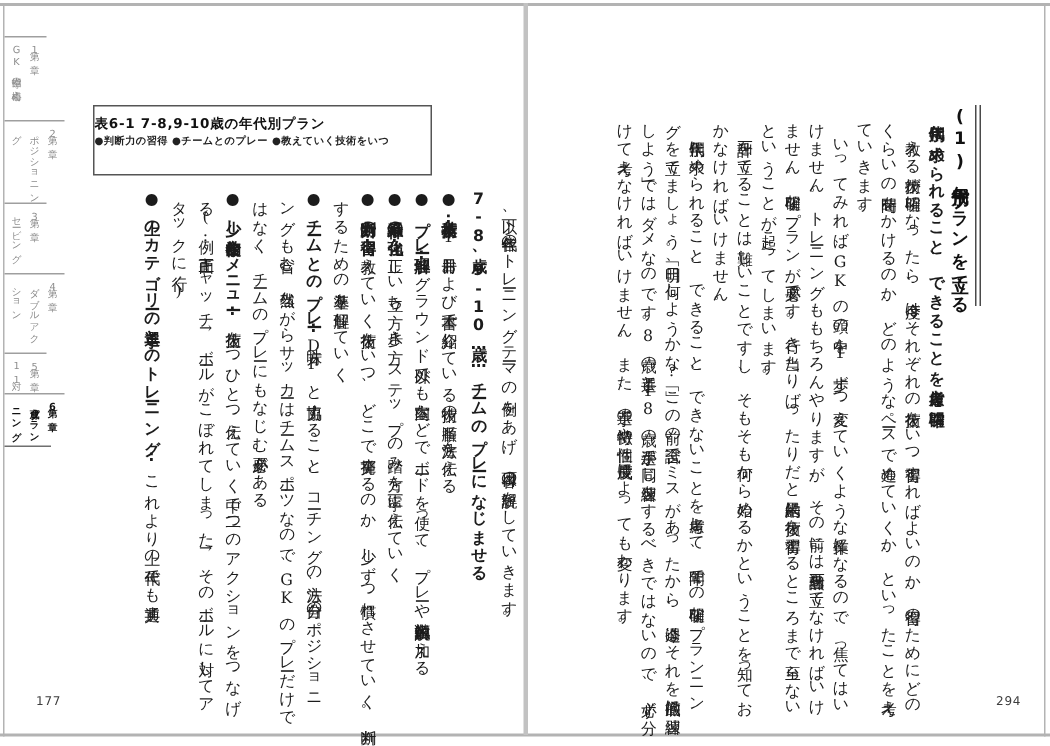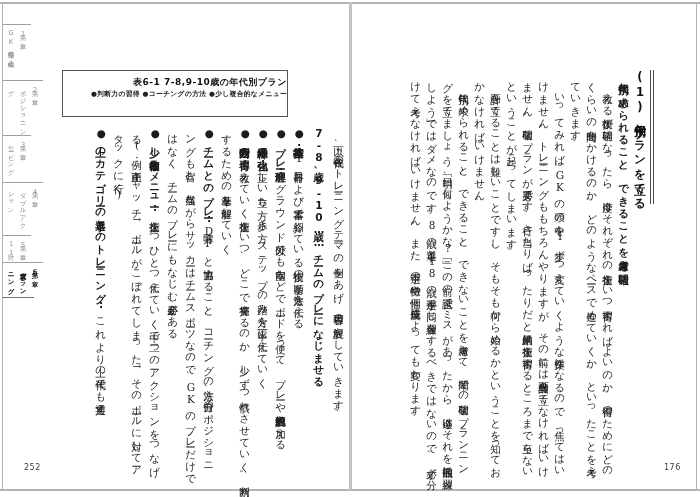--- a/index.html
+++ b/index.html
@@ -30,21 +30,21 @@
     letter-spacing:0.5px;box-sizing:border-box;
   }
   .tab .ch{display:block;}
   .tab .nm{display:block;}
   .tab.active{color:#111;font-weight:bold;}
   .tab-end{border-top:1px solid #6f6f6f;height:0;}
 
   
   .tbox{
     position:absolute;left:62px;top:70px;width:226px;height:47px;
-    border:1px solid #555;box-sizing:border-box;text-align:right;
+    border:1px solid #555;box-sizing:border-box;text-align:left;
     font-family:"DejaVu Sans","Liberation Sans",sans-serif;
   }
   .tbox-title{font-size:9px;font-weight:bold;margin-top:5px;letter-spacing:0.5px;color:#111;}
   .tbox-row{font-size:6.8px;font-weight:bold;line-height:10.5px;color:#222;letter-spacing:0.3px;}
   .tbox-row:first-of-type{margin-top:3px;}
 
   
   .bodyL{
     position:absolute;left:30px;top:127px;width:318px;height:352px;
     font-size:10.5px;line-height:18px;letter-spacing:0.2px;
@@ -116,45 +116,45 @@
     <div class="tab active" style="height:35px">
       <span class="ch">第6章</span>
       <span class="nm">育成プランニング</span>
     </div>
     <div class="tab-end"></div>
   </aside>
 
   <section>
     <div class="tbox">
       <div class="tbox-title">表6-1 7-8,9-10歳の年代別プラン</div>
-      <div class="tbox-row">●判断力の習得 ●コーチングの方法 ●少し複合的なメニュー</div>
+      <div class="tbox-row">●判断力の習得 ●チームとのプレー ●教えていく技術をいつ</div>
     </div>
 
     <div class="vtext bodyL">
       <p class="indent">以下、各年代のトレーニングテーマの例をあげ、各項目の解説をしていきます。</p>
       <p class="hding">7-8歳、9-10歳……チームのプレーになじませる</p>
       <p><b class="blabel">●基本技術:</b><span>1冊目および本書で紹介している技術の順番、方法を伝える</span></p>
       <p><b class="blabel">●プレー理解:</b><span>グラウンド以外でも室内などでボードを使って、プレーや戦術的解説を加える</span></p>
       <p><b class="blabel">●神経系の強化:</b><span>正しい立ち方、歩き方、ステップの踏み方を丁寧に伝えていく</span></p>
       <p><b class="blabel">●判断力の習得:</b><span>教えていく技術をいつ、どこで発揮するのか、少しずつ慣れさせていく。判断するための基準を理解していく</span></p>
       <p><b class="blabel">●チームとのプレー:</b><span>味方DFと協力すること、コーチングの方法、自分のポジショニングも含む。当然ながらサッカーはチームスポーツなので、GKのプレーだけではなく、チームのプレーにもなじむ必要がある</span></p>
       <p><b class="blabel">●少し複合的なメニュー:</b><span>技術を一つひとつ伝えていく中で二つのアクションをつなげる(例:正面キャッチ→ボールがこぼれてしまった→そのボールに対してアタックに行く)</span></p>
       <p><b class="blabel">●上のカテゴリーの選手とのトレーニング:</b><span>これより上の年代でも共通す</span></p>
     </div>
 
-    <div class="pnum pnumL">252</div>
+    <div class="pnum pnumL">177</div>
   </section>
 
   <section>
     <div class="vtext sec-title">(1)年代別プランを立てる</div>
 
     <div class="vtext bodyR">
       <p class="lead">年代別に求められること、できることを考慮し明確に</p>
       <p class="indent">教える技術が明確になったら、今度はそれぞれの技術をいつ習得すればよいのか、習得のためにどのくらいの時間をかけるのか、どのようなペースで進めていくか、といったことを考えていきます。</p>
       <p class="indent">いってみれば、GKの頭の中を1歩ずつ変えていくような作業になるので、焦ってはいけません。トレーニングももちろんやりますが、その前には当然計画を立てなければいけません。明確なプランが必要です。行き当たりばったりだと結果的に技術を習得するところまで至らないということが起こってしまいます。</p>
       <p class="indent">計画を立てることは難しいことですし、そもそも何から始めるかということを知っておかなければいけません。</p>
       <p class="indent">年代別に求められること、できること、できないことを考慮して、年間での明確なプランニングを立てましょう。「明日、何しようかな?」「この前の試合でミスがあったから、今週はそれを徹底的に練習しよう」ではダメなのです。8歳の選手と18歳の選手が同じ練習をするべきではないので、必ず分けて考えなければいけません。また、選手の特徴や個性、成長度によっても変わります。</p>
     </div>
 
-    <div class="pnum pnumR">176</div>
+    <div class="pnum pnumR">294</div>
   </section>
 
 </div>
 
 </body></html>

